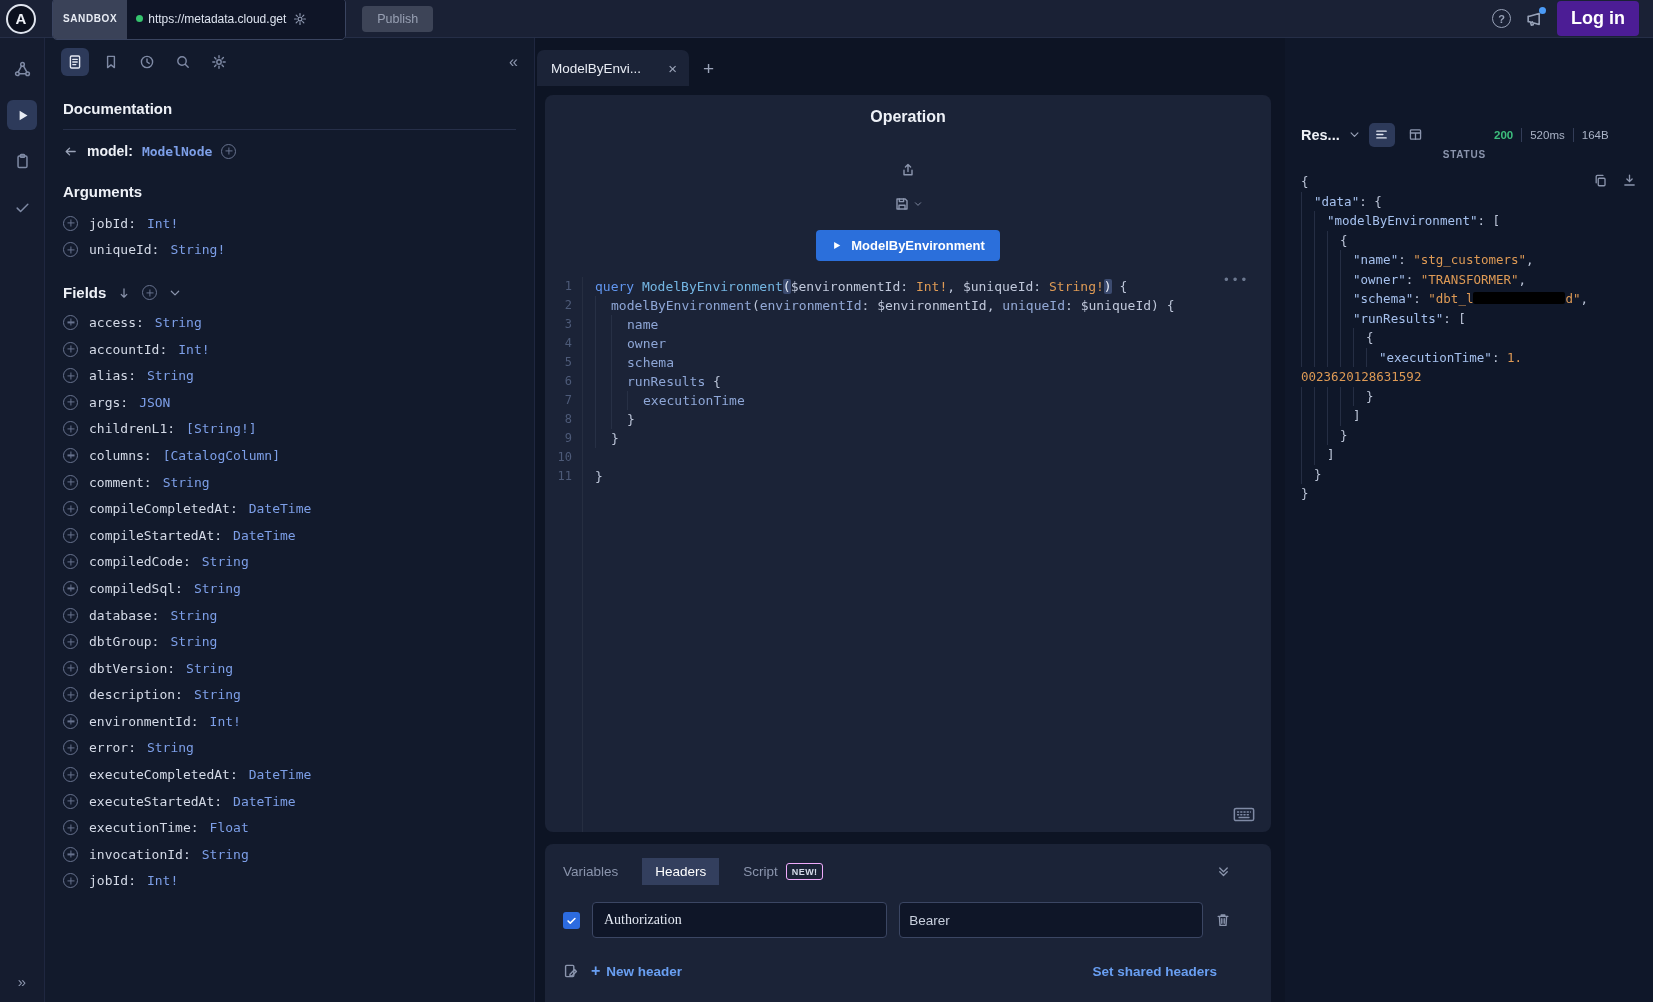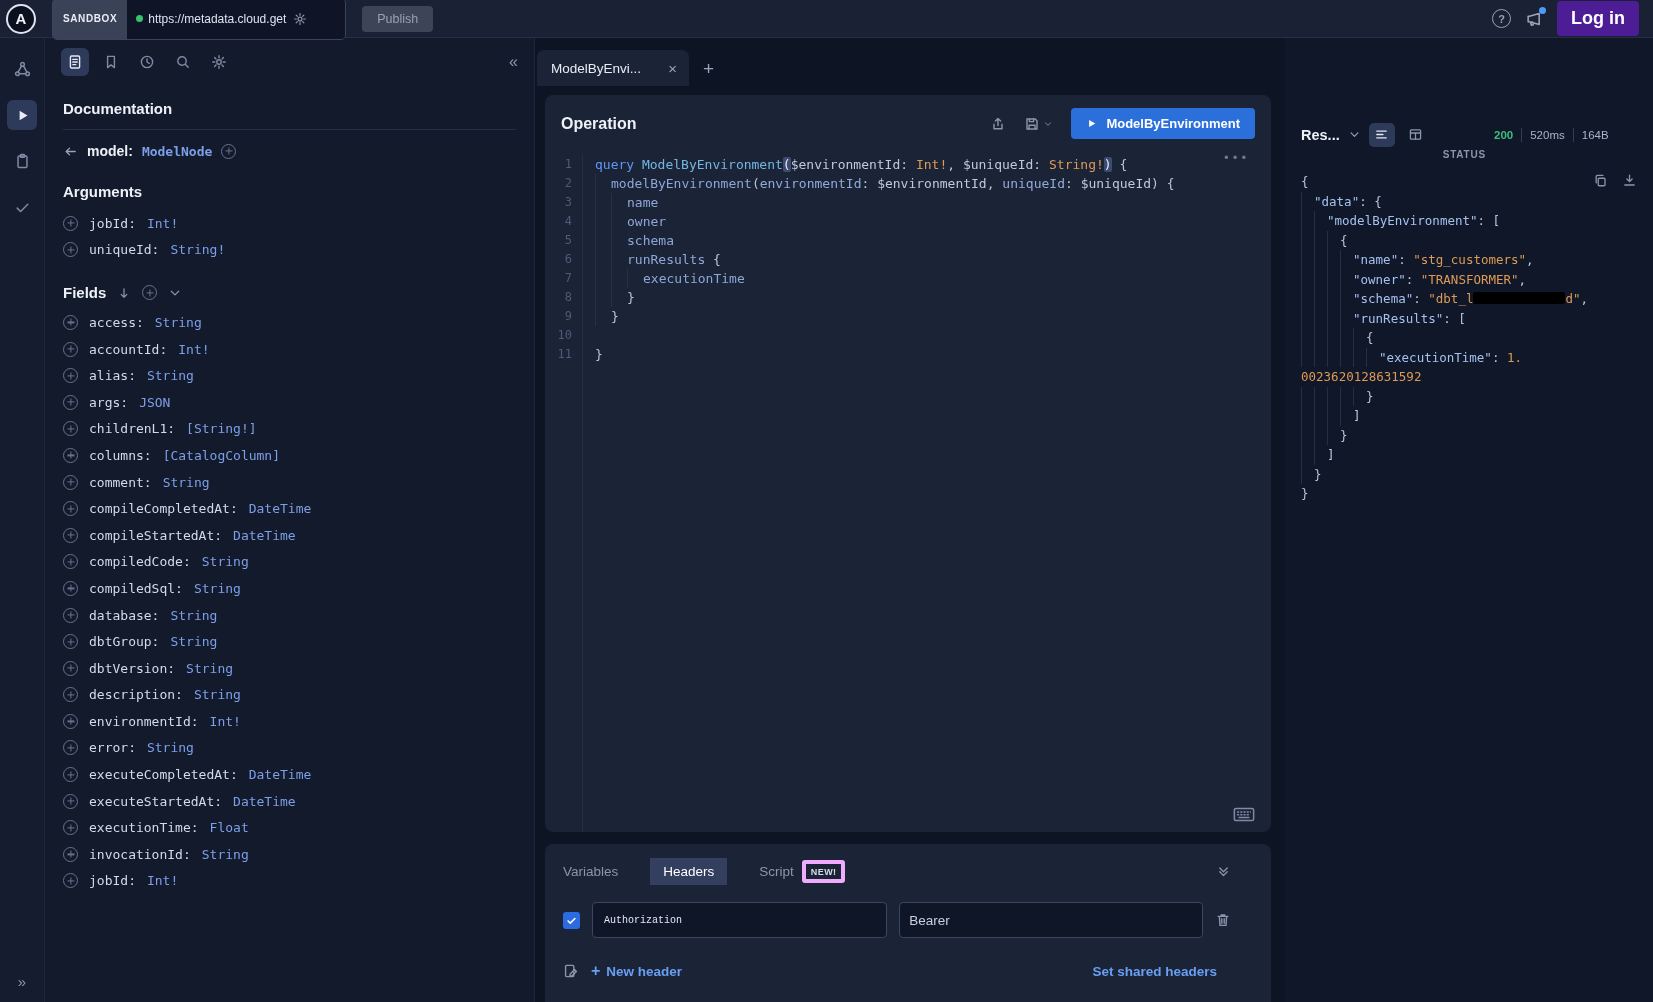--- a/index.html
+++ b/index.html
@@ -67,21 +67,21 @@
 
   
   .mid{position:absolute;left:535px;top:38px;bottom:0;width:750px;background:#0d1424;overflow:hidden;}
   .tabbar{height:48px;display:flex;align-items:flex-end;padding-left:2px;}
   .tab{height:36px;background:#1b2337;border-radius:7px 7px 0 0;display:flex;align-items:center;gap:10px;
        padding:0 12px 0 14px;font-size:13.5px;color:#e8ecf4;width:152px;}
   .tab-close{color:#9aa3b8;font-size:15px;margin-left:auto;}
   .newtab{color:#9aa3b8;font-size:19px;margin:0 0 8px 14px;line-height:1;}
   .card{background:#1b2337;border-radius:8px;margin:9px 14px 0 10px;}
   .op-card{height:737px;display:flex;flex-direction:column;position:relative;}
-  .op-head{display:flex;align-items:center;gap:18px;padding:13px 16px 10px;}
+  .op-head{display:flex;align-items:center;gap:18px;padding:13px 16px 10px;flex-direction:column;}
   .op-title{font-size:16px;font-weight:700;color:#eef1f7;margin:0;}
   .ic-btn{color:#8b95ad;display:flex;align-items:center;gap:3px;}
   .ic-btn .svgi{width:16px;height:16px;}
   .ic-btn .svgi.tiny{width:10px;height:10px;}
   .run{display:flex;align-items:center;gap:9px;background:#2b6fdb;color:#fff;border:none;border-radius:4px;
        padding:8px 15px;font-size:13px;font-weight:600;font-family:inherit;}
   .run .svgi{width:11px;height:11px;}
   .editor{flex:1;display:flex;position:relative;padding-top:6px;font-family:"DejaVu Sans Mono",monospace;font-size:13px;}
   .gutter{width:38px;padding-right:10px;text-align:right;color:#4d5a78;border-right:1px solid rgba(255,255,255,.05);}
   .ln{height:19px;line-height:19px;font-size:12px;}
@@ -96,32 +96,32 @@
   .tk-arg{color:#93a9d6;}
   .tk-var{color:#c0c8db;}
   .tk-type{color:#de9a55;}
   .tk-p{color:#bcc5d8;}
   .tk-hl{color:#e6ebf5;background:#3c4b70;border-radius:2px;}
   .ellipsis{position:absolute;top:2px;right:22px;color:#6c7890;letter-spacing:1.5px;font-size:12px;}
   .kbd{position:absolute;right:16px;bottom:10px;color:#7f8aa5;}
   .kbd .svgi{width:22px;height:15px;}
 
   .io-card{margin-top:12px;height:180px;border-radius:8px 8px 0 0;padding:14px 40px 0 18px;}
-  .io-tabs{display:flex;align-items:center;gap:32px;font-size:13.5px;color:#8b95ad;}
+  .io-tabs{display:flex;align-items:center;gap:24px;font-size:13.5px;color:#8b95ad;}
   .io-tab{display:flex;align-items:center;gap:8px;}
   .io-tab.active{background:#333f5e;color:#fff;padding:6px 13px;border-radius:0;}
-  .badge{border:4px solid #f0abfc;border-radius:3px;color:#d6dcea;font-size:9px;font-weight:700;
+  .badge{border:1px solid #f0abfc;border-radius:3px;color:#d6dcea;font-size:9px;font-weight:700;
          padding:2.5px 5px;letter-spacing:.4px;}
   .coll2{margin-left:auto;color:#8b95ad;}
   .coll2 .svgi{width:15px;height:15px;}
   .hdr-row{display:flex;align-items:center;gap:12px;margin-top:17px;}
   .cbx{width:17px;height:17px;border-radius:3px;background:#2c6be0;display:flex;align-items:center;justify-content:center;flex:none;color:#fff;}
   .cbx .svgi{width:11px;height:11px;stroke-width:2.2;}
   .key-input{width:298px;height:36px;background:#0f1628;border:1px solid #3b4663;border-radius:4px;color:#e3e8f2;
-             font-size:10px;padding:0 11px;font-family:Liberation Mono, monospace;outline:none;}
+             font-size:14px;padding:0 11px;font-family:Liberation Serif, serif;outline:none;}
   .val-group{width:307px;height:36px;border:1px solid #3b4663;border-radius:4px;display:flex;align-items:center;
              overflow:hidden;background:#0f1628;}
   .bearer{padding:0 9px;font-size:13.5px;color:#c9d0de;}
   .token{flex:1;align-self:stretch;background:#000;color:#fff;display:flex;align-items:center;padding:0 10px;
          font-family:"DejaVu Sans Mono",monospace;font-size:12px;font-weight:700;letter-spacing:.4px;}
   .hdr-actions{display:flex;align-items:center;gap:12px;margin-top:24px;padding-right:14px;}
   .link{color:#699ff2;font-size:13.5px;font-weight:600;display:flex;align-items:center;gap:6px;}
   .plus-sign{font-size:16px;font-weight:600;}
 
   

